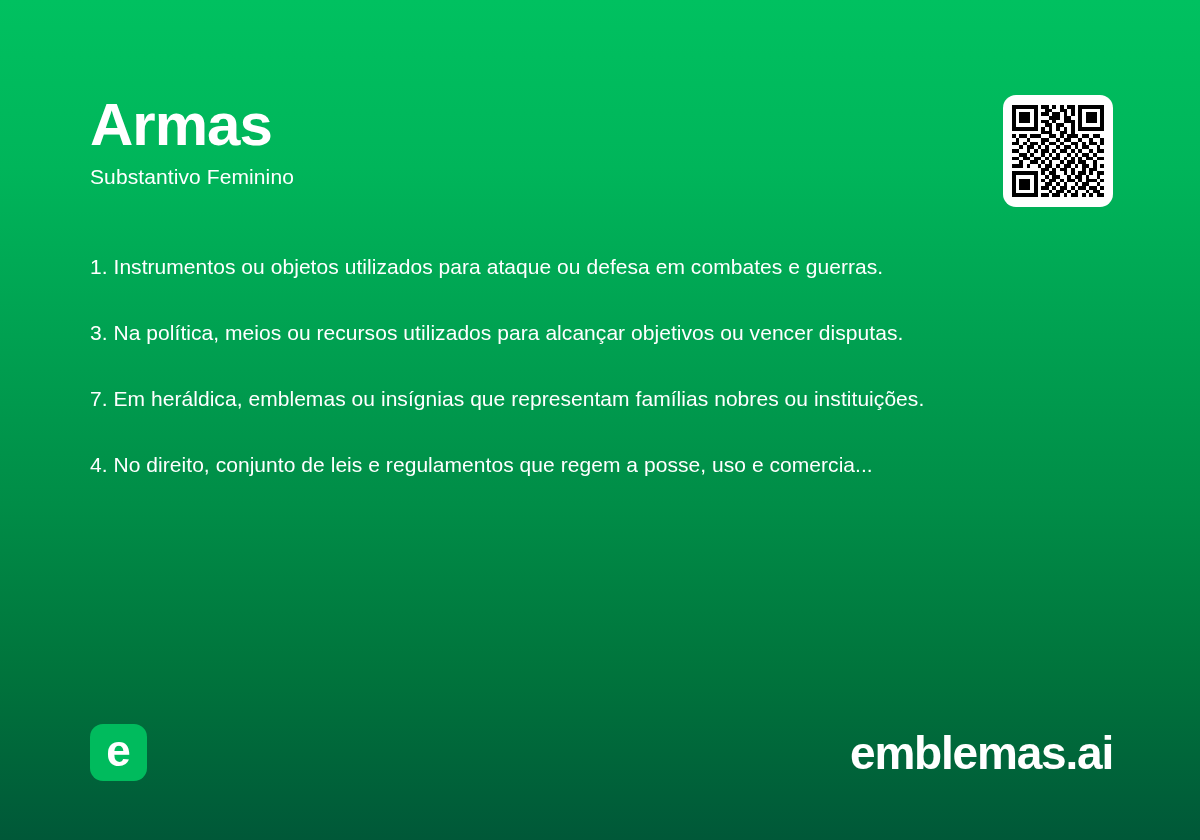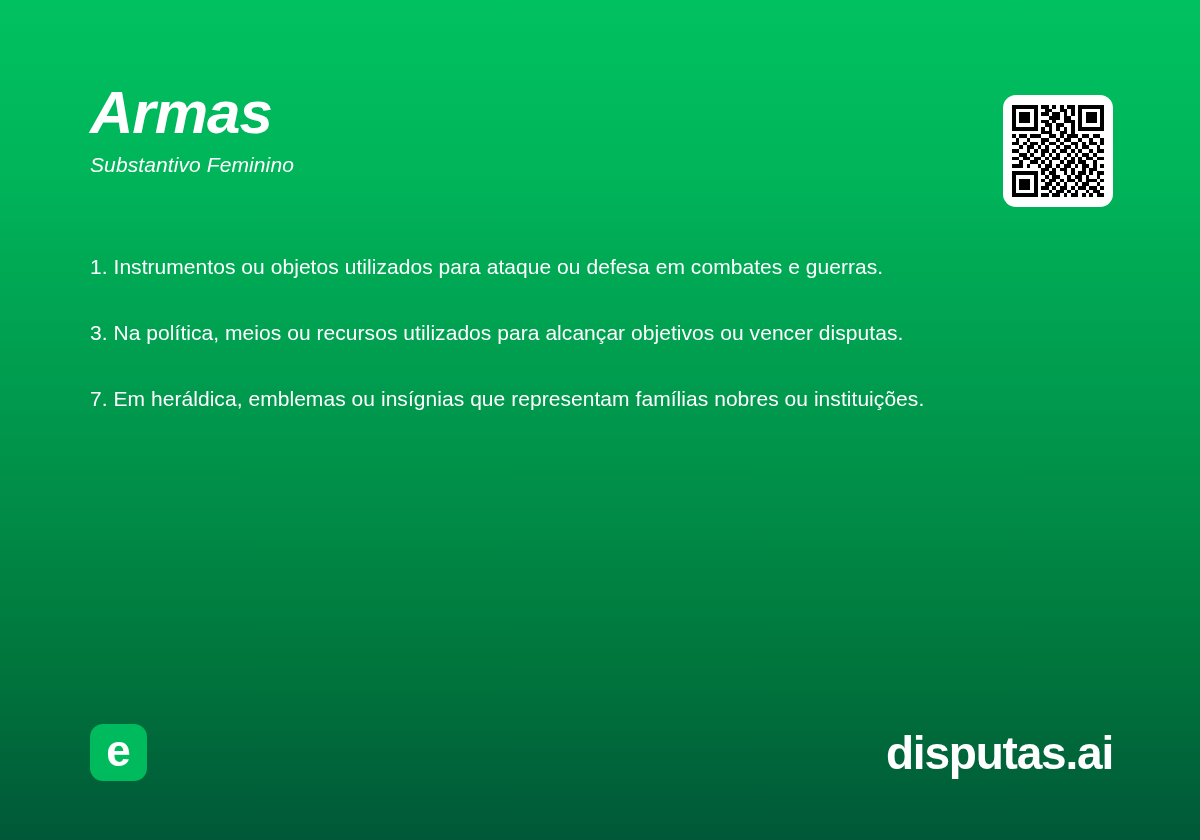--- a/index.html
+++ b/index.html
@@ -26,23 +26,22 @@
       #009a4c 50%,
       #00854170 0%);
     background:linear-gradient(180deg, #00c160 0%, #00b55a 20%, #00a151 40%, #008d47 60%, #00743c 80%, #005838 100%);
     overflow:hidden;
   }
 
   
   .header {
     position:absolute;
     left:90px;
-    top:84px;
+    top:96px;
     width:840px;
-    font-style:italic;
   }
 
   .word-title {
     font-size:60px;
     line-height:58px;
     font-weight:bold;
     color:#ffffff;
     letter-spacing:-1px;
   }
 
@@ -478,21 +477,22 @@
           <rect x="23" y="24" width="1" height="1"></rect>
           <rect x="24" y="24" width="1" height="1"></rect>
         </g>
     </svg>
   </div>
 
   <div class="definitions">
     <div class="definition def-1">1. Instrumentos ou objetos utilizados para ataque ou defesa em combates e guerras.</div>
     <div class="definition def-2">3. Na política, meios ou recursos utilizados para alcançar objetivos ou vencer disputas.</div>
     <div class="definition def-3">7. Em heráldica, emblemas ou insígnias que representam famílias nobres ou instituições.</div>
+    <div class="definition def-4">4. No direito, conjunto de leis e regulamentos que regem a posse, uso e comercia...</div>
   </div>
 
   <div class="logo-mark">
     <span>e</span>
   </div>
 
-  <div class="wordmark">disputas.ai</div>
+  <div class="wordmark">emblemas.ai</div>
 
 </div>
 
 </body></html>

